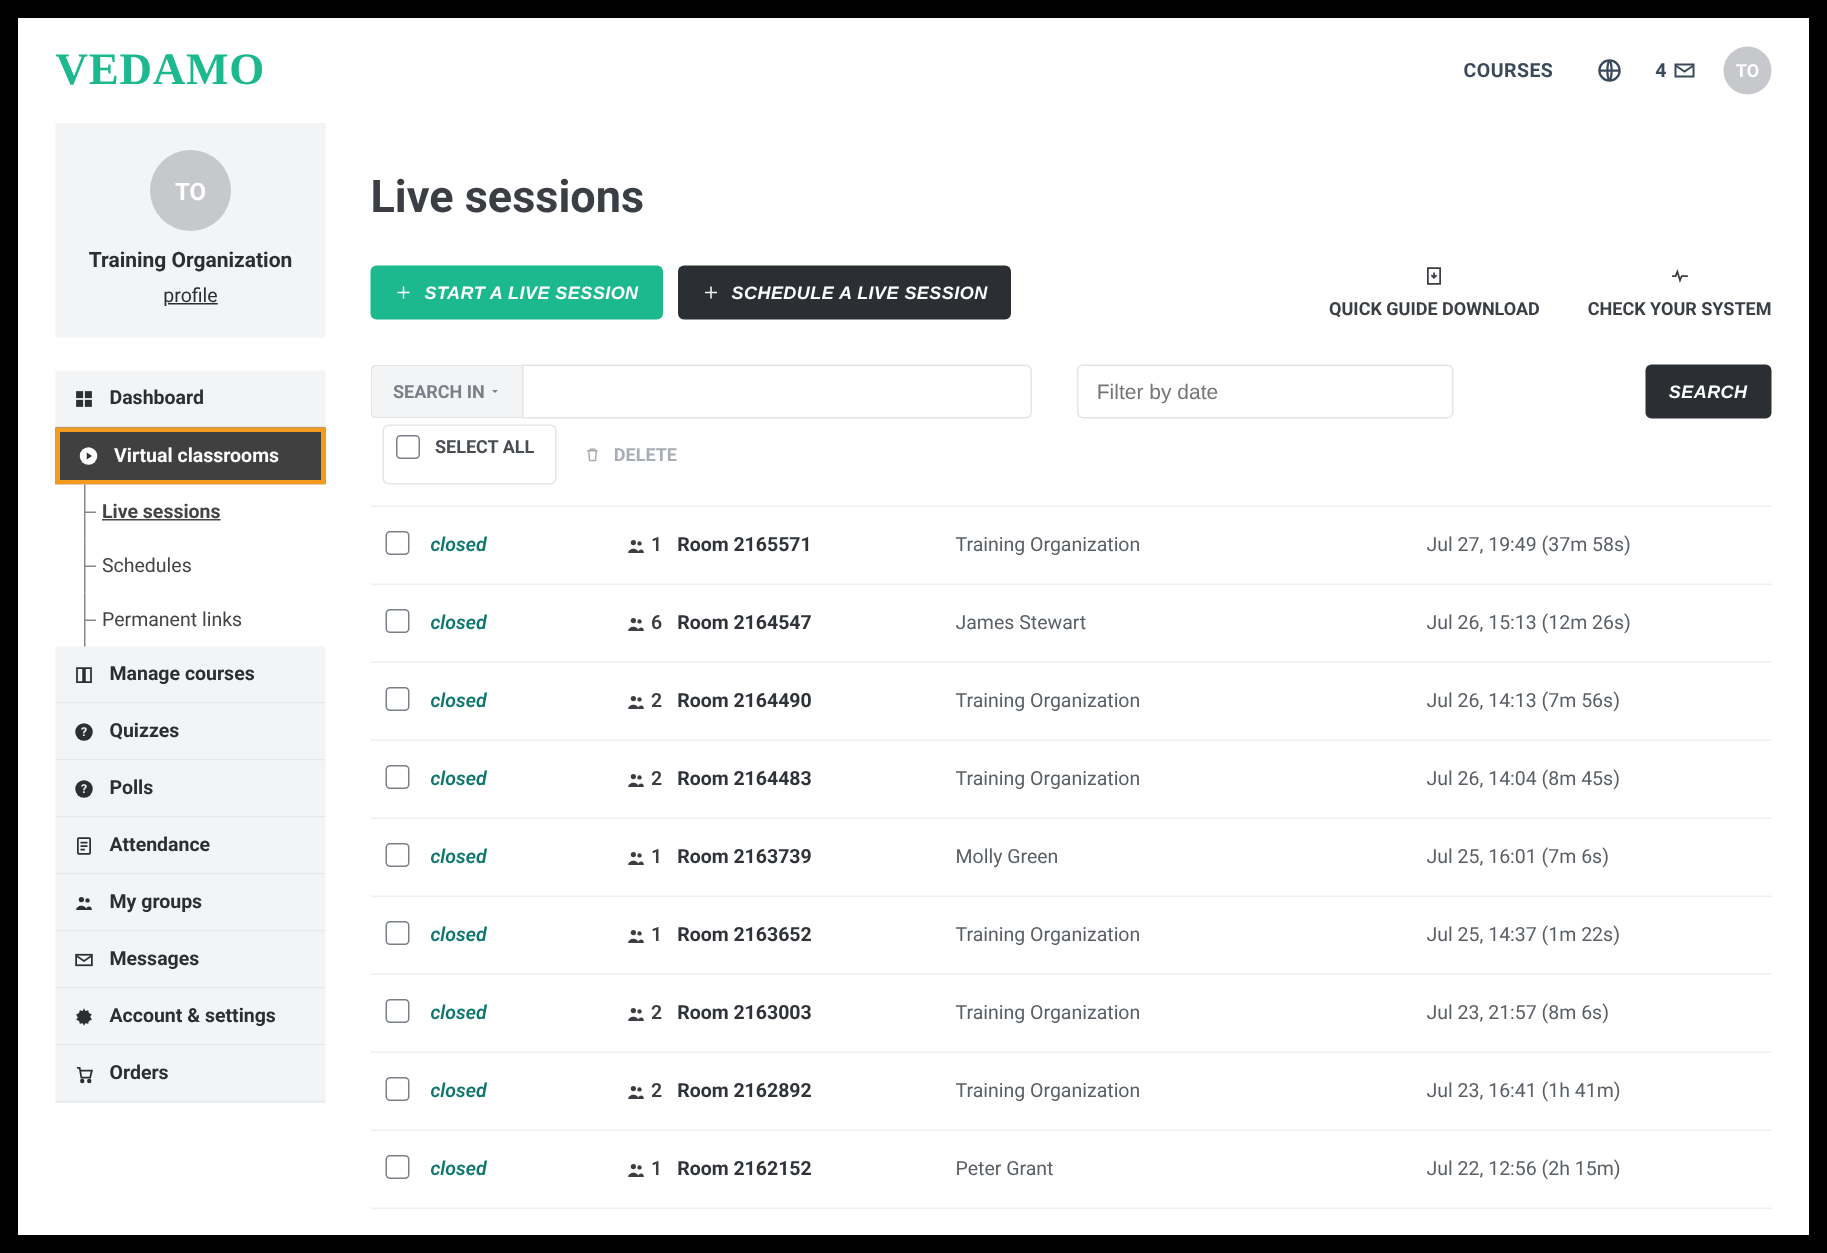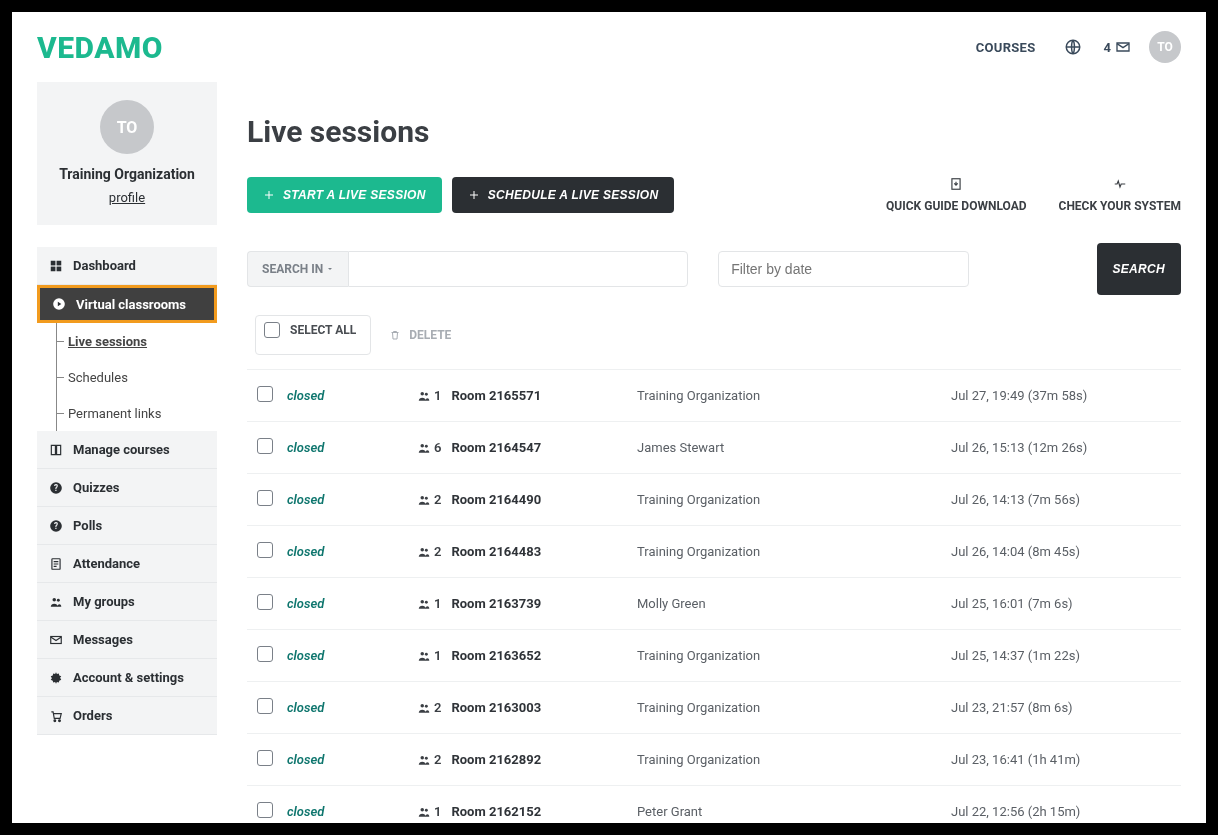--- a/index.html
+++ b/index.html
@@ -21,20 +21,21 @@
   .topbar {
     display: flex;
     align-items: center;
     height: 70px;
   }
   .logo {
     font-size: 30px;
     font-weight: 800;
     color: #1cb98f;
     letter-spacing: 0.5px;
+    font-family: Liberation Serif, serif;
   }
   .top-spacer { flex: 1; }
   .top-link {
     color: #3a4a5b;
     font-size: 13px;
     font-weight: 700;
     letter-spacing: 0.3px;
     cursor: pointer;
   }
   .top-icons { display: flex; align-items: center; gap: 22px; margin-left: 28px; }
@@ -175,21 +176,21 @@
     gap: 8px;
     font-size: 12px;
     font-weight: 700;
     color: #3b3f44;
     cursor: pointer;
     margin-left: 22px;
     flex-direction: column;
   }
 
   
-  .filter-bar { display: flex; align-items: center; gap: 30px; margin-bottom: 16px; justify-content: center; }
+  .filter-bar { display: flex; align-items: center; gap: 30px; margin-bottom: 0; justify-content: center; }
   .search-group { display: flex; flex: 0 0 auto; }
   .search-in {
     height: 36px;
     padding: 0 14px;
     background: #f3f4f5;
     border: 1px solid #e3e5e7;
     border-right: none;
     border-radius: 4px 0 0 4px;
     font-size: 12px;
     font-weight: 700;
@@ -210,21 +211,21 @@
     width: 251px;
     height: 36px;
     border: 1px solid #e3e5e7;
     border-radius: 4px;
     padding: 0 12px;
     font-size: 14px;
     color: #999;
     outline: none;
   }
   .filter-spacer { flex: 1; }
-  .btn-search { background: #2b2f33; color: #fff; height: 52px; }
+  .btn-search { background: #2b2f33; color: #fff; height: 36px; }
 
   
   .select-row { display: flex; align-items: center; gap: 18px; padding: 4px 0 14px 8px; }
   .select-pill {
     display: inline-flex; align-items: center; gap: 10px;
     border: 1px solid #e3e5e7;
     border-radius: 4px;
     padding: 6px 14px 16px 8px;
     font-size: 12px;
     font-weight: 700;

